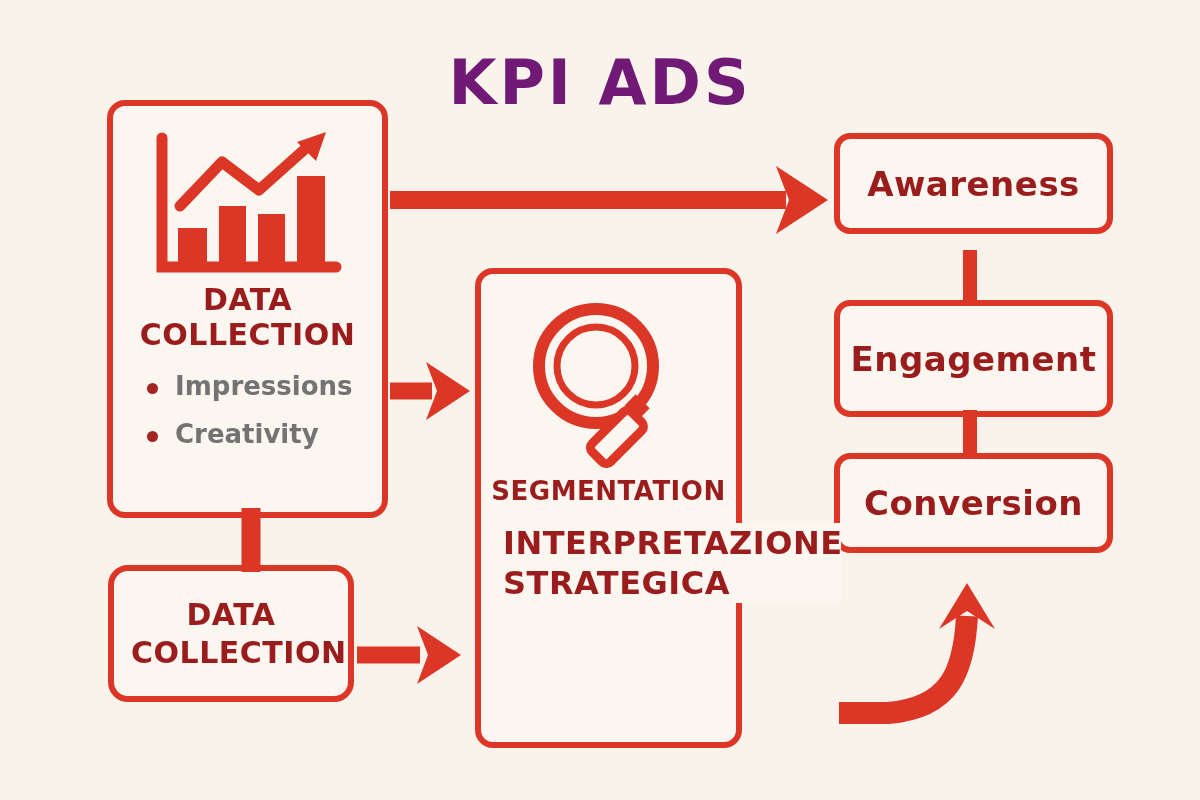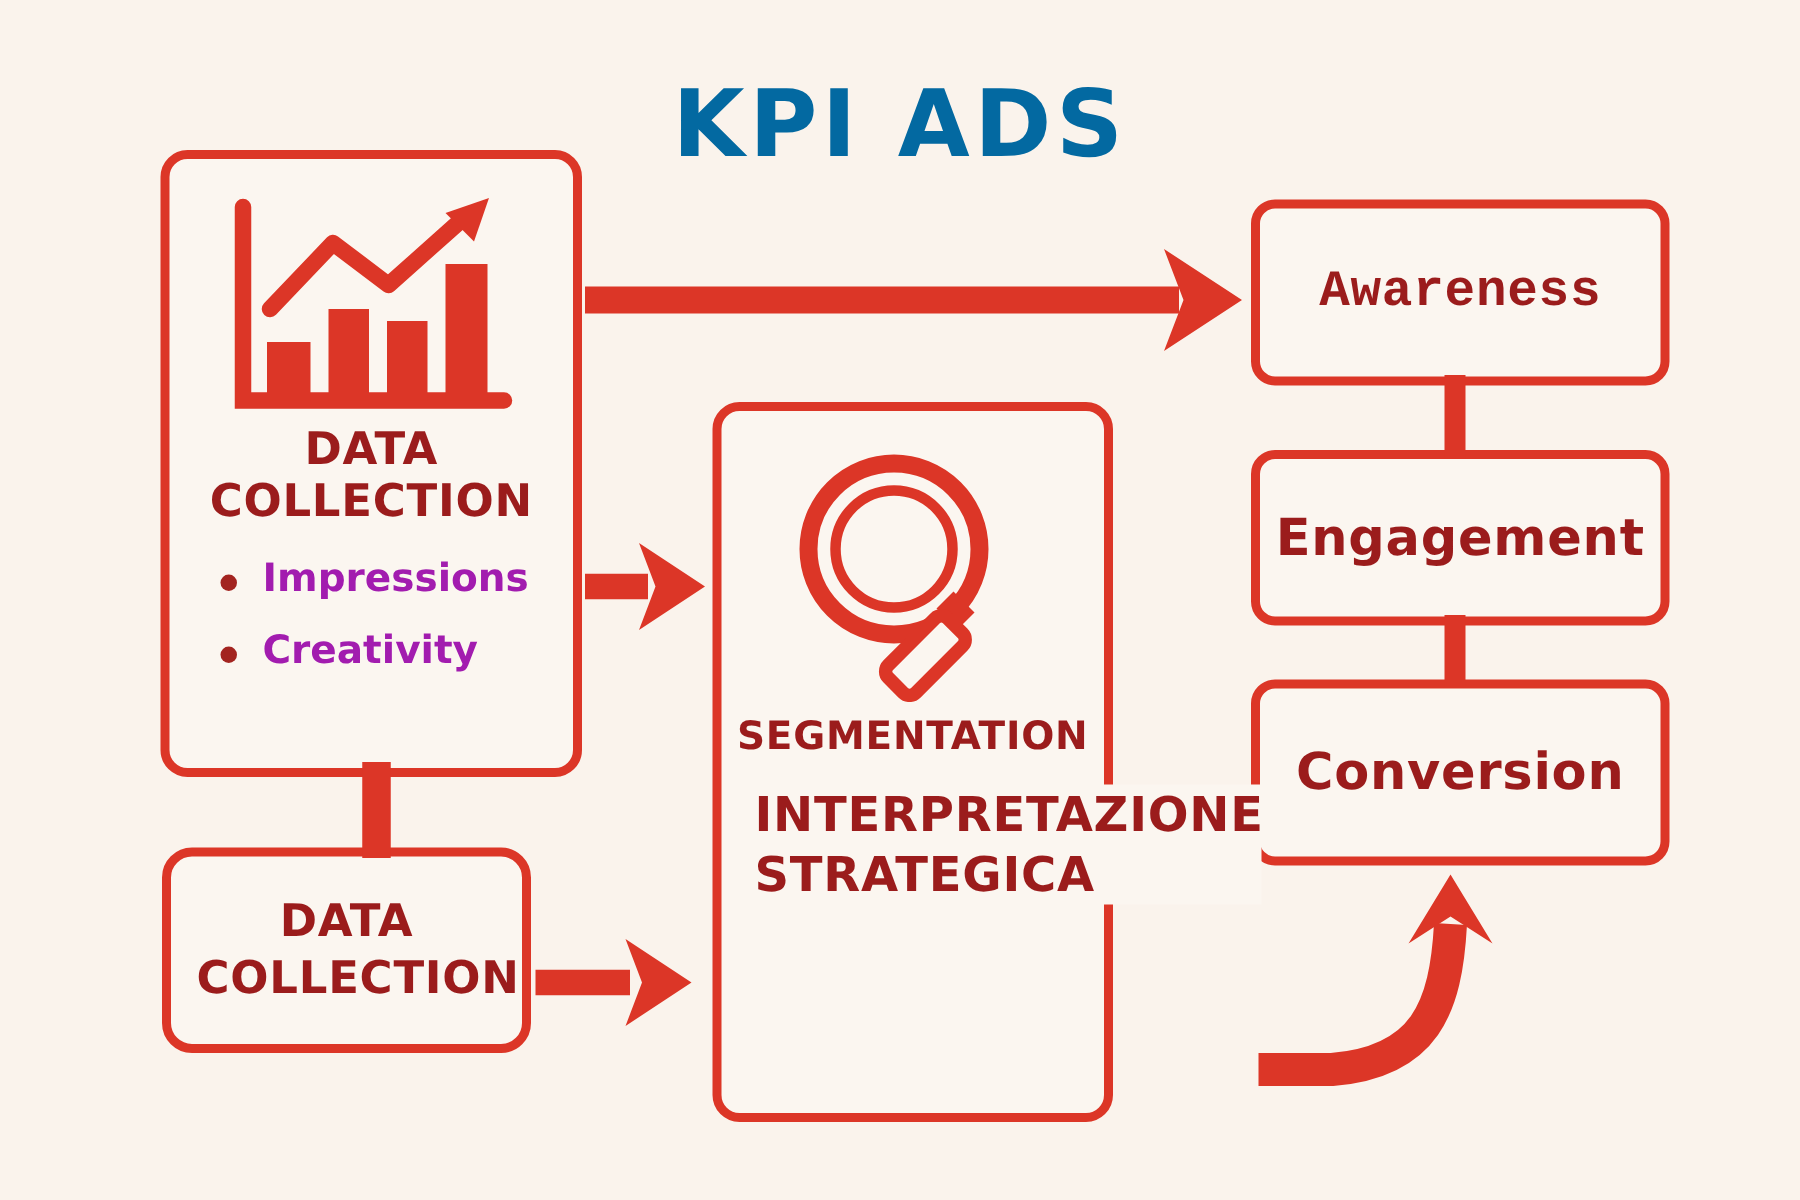--- a/index.html
+++ b/index.html
@@ -4,55 +4,55 @@
 <style>
   html,body { margin:0; padding:0; background:#FAF3EC; }
   .canvas {
     position:relative; width:1200px; height:800px;
     background:#FAF3EC; overflow:hidden;
     font-family:"DejaVu Sans","Liberation Sans",sans-serif;
   }
   .title {
     position:absolute; left:0; right:0; top:46px; margin:0;
     text-align:center; font-size:62px; font-weight:800;
-    letter-spacing:3px; color:#0369a1;
+    letter-spacing:3px; color:#701a75;
   }
   .box {
     position:absolute; box-sizing:border-box;
     border:6px solid #DC3627; border-radius:18px;
     background:#FBF6F0;
   }
   .left-box  { left:107px; top:100px; width:281px; height:418px; }
   .small-box { left:108px; top:565px; width:246px; height:137px; border-radius:20px;
                display:flex; align-items:center; justify-content:center; }
   .mid-box   { left:475px; top:268px; width:267px; height:480px; }
   .funnel    { left:834px; width:279px; border-radius:16px;
                display:flex; align-items:center; justify-content:center; }
-  .funnel-awareness  { top:133px; height:124px;font-family:Liberation Mono, monospace; }
+  .funnel-awareness  { top:133px; height:101px; }
   .funnel-engagement { top:300px; height:117px; }
-  .funnel-conversion { top:453px; height:124px; }
+  .funnel-conversion { top:453px; height:100px; }
   .funnel-label {
     font-size:34px; font-weight:800; color:#9B1C1C; letter-spacing:0.5px;
   }
   .node-heading {
     margin:4px 0 0 0; text-align:center;
     font-size:30px; font-weight:800; line-height:1.18;
     color:#9B1C1C; letter-spacing:0.5px;
   }
   .mid-box .node-heading { font-size:26px; margin-top:0; }
   .small-label {
     font-size:30px; font-weight:800; line-height:1.25; color:#9B1C1C;
     text-align:center; width:200px; letter-spacing:0.5px;
   }
   ul.kpi-list {
     list-style:none; margin:16px 0 0 0; padding:0 0 0 34px;
   }
   ul.kpi-list li {
     position:relative; padding-left:28px; margin:18px 0;
-    font-size:26px; font-weight:700; color:#a21caf;
+    font-size:26px; font-weight:700; color:#737373;
   }
   ul.kpi-list li::before {
     content:""; position:absolute; left:0; top:12px;
     width:11px; height:11px; border-radius:50%; background:#A32420;
   }
   .icon-wrap { display:flex; justify-content:center; }
   .left-box .icon-wrap { margin-top:24px; }
   .mid-box  .icon-wrap { margin-top:18px; margin-bottom:8px; }
   .mid-footer {
     position:relative; margin:16px 0 0 22px; width:338px;

